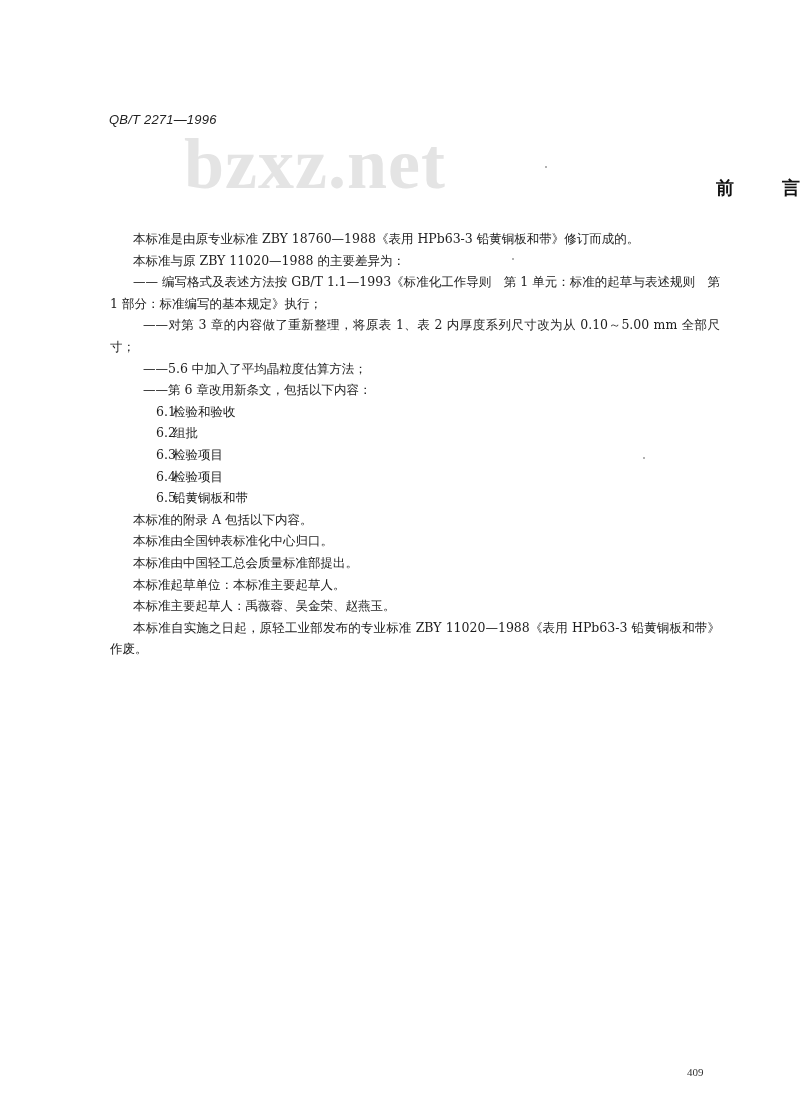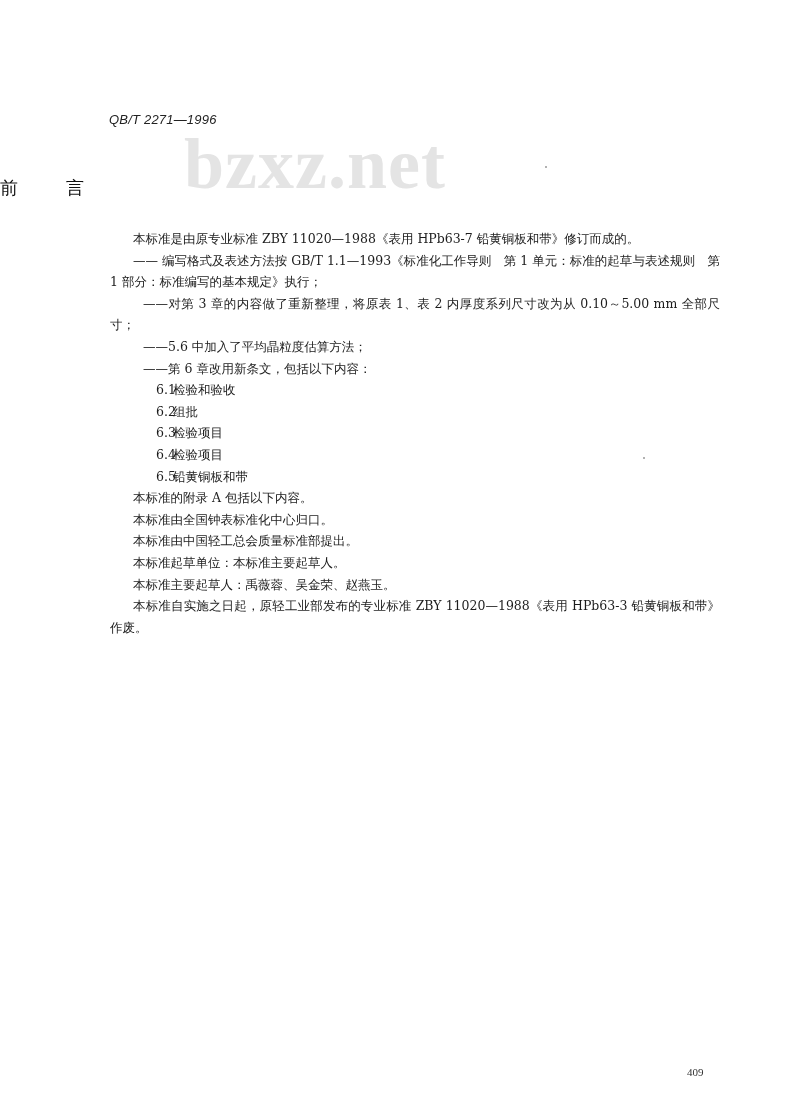--- a/index.html
+++ b/index.html
@@ -37,23 +37,23 @@
       letter-spacing: 1px;
       line-height: 1;
       z-index: 0;
       user-select: none;
     }
     .heading {
       position: absolute;
       top: 176px;
       left: 0;
       width: 800px;
-      text-align: left;
+      text-align: right;
       font-size: 18px;
-      font-weight: normal;
+      font-weight: bold;
       z-index: 1;
       color: #111;
     }
     .heading span { display: inline-block; }
     .heading .gap { width: 48px; }
     .body-text {
       position: absolute;
       left: 110px;
       top: 228px;
       width: 610px;
@@ -95,21 +95,22 @@
 
 <div class="std-code">QB/T 2271—1996</div>
 
 <div class="watermark">bzxz.net</div>
 
 <div class="heading">
   <span>前</span><span class="gap"></span><span>言</span>
 </div>
 
 <div class="body-text">
-  <p class="p">本标准是由原专业标准 ZBY 11020—1988《表用 HPb63-7 铅黄铜板和带》修订而成的。</p>
+  <p class="p">本标准是由原专业标准 ZBY 18760—1988《表用 HPb63-3 铅黄铜板和带》修订而成的。</p>
+  <p class="p">本标准与原 ZBY 11020—1988 的主要差异为：</p>
   <p class="p dash">—— 编写格式及表述方法按 GB/T 1.1—1993《标准化工作导则　第 1 单元：标准的起草与表述规则　第 1 部分：标准编写的基本规定》执行；</p>
   <p class="p dash-deep">——对第 3 章的内容做了重新整理，将原表 1、表 2 内厚度系列尺寸改为从 0.10～5.00 mm 全部尺寸；</p>
   <p class="p dash-deep">——5.6 中加入了平均晶粒度估算方法；</p>
   <p class="p dash-deep">——第 6 章改用新条文，包括以下内容：</p>
 
   <p class="p item"><span class="item-num">6.1</span><span>检验和验收</span></p>
   <p class="p item"><span class="item-num">6.2</span><span>组批</span></p>
   <p class="p item"><span class="item-num">6.3</span><span>检验项目</span></p>
   <p class="p item"><span class="item-num">6.4</span><span>检验项目</span></p>
   <p class="p item"><span class="item-num">6.5</span><span>铅黄铜板和带</span></p>

